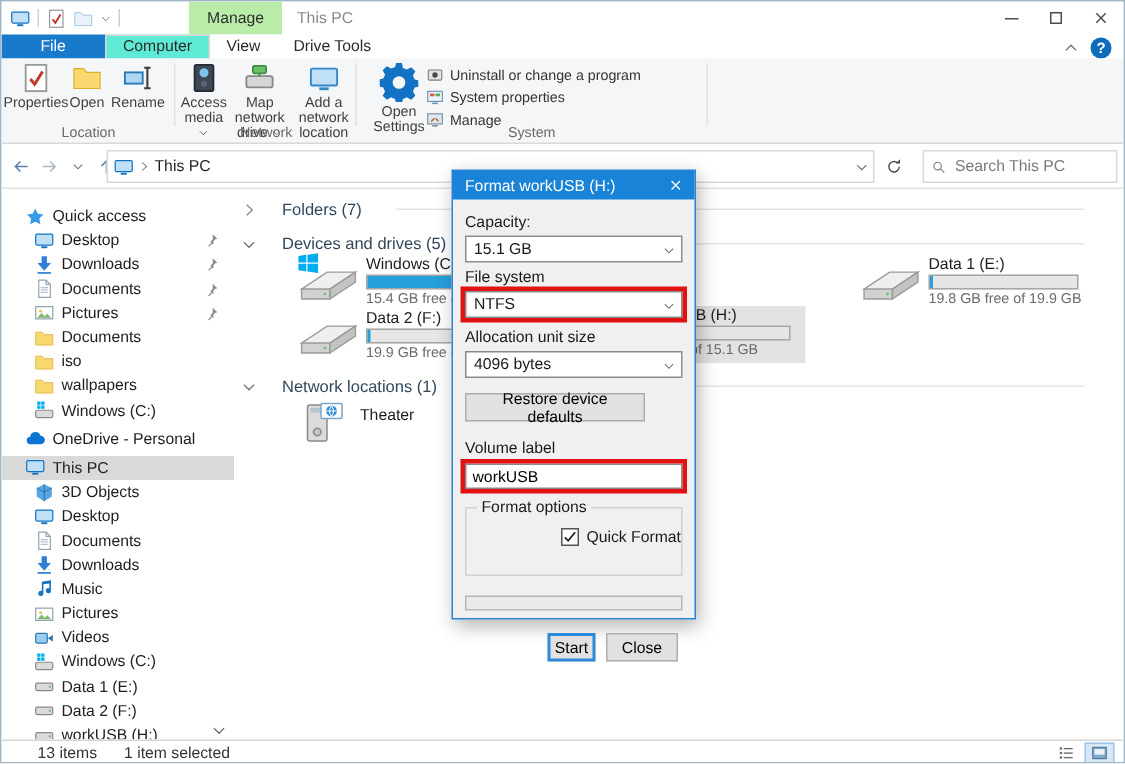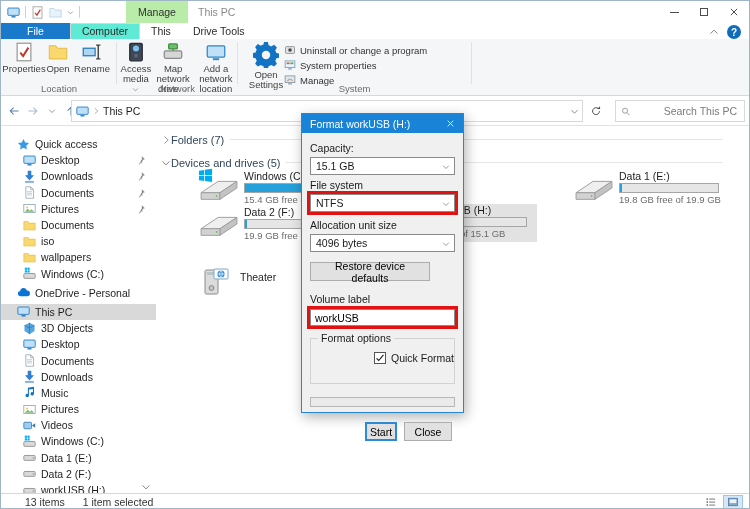--- a/index.html
+++ b/index.html
@@ -58,36 +58,36 @@
   .navbtn{width:17px;height:18px;display:flex;align-items:center;justify-content:center;}
   .navbtn svg{width:12px;height:12px;}
   .navbtn .tiny{width:8px;height:8px;}
   .addr-box{position:absolute;left:70px;top:4px;width:512px;height:22px;border:1px solid #d9d9d9;background:#fff;
     display:flex;align-items:center;padding:0 4px;gap:3px;}
   .addr-box .crumb{color:#1e1e1e;}
   .addr-chev{position:absolute;right:3px;}
   .refresh-btn{position:absolute;left:586px;top:7px;width:18px;height:16px;display:flex;align-items:center;justify-content:center;}
   .search-box{position:absolute;left:614px;top:4px;width:130px;height:22px;border:1px solid #d9d9d9;background:#fff;
     display:flex;align-items:center;padding:0 5px;gap:4px;}
-  .search-box input{border:none;outline:none;width:100%;font:inherit;color:#1e1e1e;background:transparent;text-align:right;}
+  .search-box input{border:none;outline:none;width:100%;font:inherit;color:#1e1e1e;background:transparent;}
   .search-box input::placeholder{color:#7a7a7a;}
 
   
   .sidebar{position:absolute;left:0;top:125px;width:155px;height:367px;background:#fff;overflow:hidden;padding-top:10px;}
   .srow{display:flex;align-items:center;height:16.2px;gap:5px;padding-left:16px;position:relative;}
   .srow.lvl1{padding-left:22px;}
   .srow .slabel{white-space:nowrap;color:#1e1e1e;}
   .srow.selected{background:#d9d9d9;}
   .srow .pin{position:absolute;right:10px;width:10px;height:10px;}
   .srow.gap{margin-top:3px;}
   .side-scroll{position:absolute;left:139px;top:356px;width:12px;height:10px;color:#8a8a8a;}
 
   
   .main{position:absolute;left:155px;top:125px;width:595px;height:367px;background:#fff;}
-  .ghdr{position:absolute;left:5px;right:28px;display:flex;align-items:center;gap:0;height:15px;}
+  .ghdr{position:absolute;left:5px;right:28px;display:flex;align-items:center;gap:17px;height:15px;}
   .ghdr .ghtext{color:#31465c;font-size:11px;white-space:nowrap;}
   .ghdr .ghline{flex:1;height:1px;background:#e5e5e5;margin-left:6px;}
   .ghdr svg{width:10px;height:10px;}
   .tile{position:absolute;width:160px;height:36px;}
   .tile .ticon{position:absolute;left:0;top:1px;width:46px;height:34px;}
   .tile .ticon svg.slab{width:46px;height:34px;}
   .tile .ticon svg.wlogo{position:absolute;left:2px;top:-3px;width:15px;height:15px;}
   .tile .tbody{position:absolute;left:48px;top:0;right:0;display:block;}
   .tname{display:block;font-size:10.5px;line-height:12px;white-space:nowrap;color:#1d1d1d;}
   .tbar{display:block;margin-top:1px;width:100px;height:10px;border:1px solid #a6a6a6;background:#e6e6e6;}
@@ -339,21 +339,21 @@
           <svg>
             <use href="#sym-x"></use>
           </svg>
         </div>
     </div>
   </div>
 
   <div class="tabrow">
     <div class="tab file">File</div>
     <div class="tab active">Computer</div>
-    <div class="tab">This</div>
+    <div class="tab">View</div>
     <div class="tab">Drive Tools</div>
   </div>
   <div class="ribbon-extras">
     <svg style="width:10px;height:10px">
         <use href="#sym-chev-u"></use>
       </svg>
     <div class="help-btn">?</div>
   </div>
 
   <div class="ribbon">
@@ -709,20 +709,27 @@
           </svg></span>
       <span class="tbody">
         <span class="tname">workUSB (H:)</span>
         <span class="tbar">
             <span class="tfill" style="width: 2%;"></span>
           </span>
         <span class="tdetail">of 15.1 GB</span>
       </span>
     </div>
 
+    <div class="ghdr" style="top:124px">
+      <svg>
+          <use href="#sym-chev-d"></use>
+        </svg>
+      <span class="ghtext">Network locations (1)</span>
+      <span class="ghline"></span>
+    </div>
 
     <div class="tile theater" style="left:42px;top:140px">
       <svg class="nicon">
           <use href="#sym-netdev"></use>
         </svg>
       <span class="tname">Theater</span>
     </div>
   </div>
 
   <div class="dialog">

